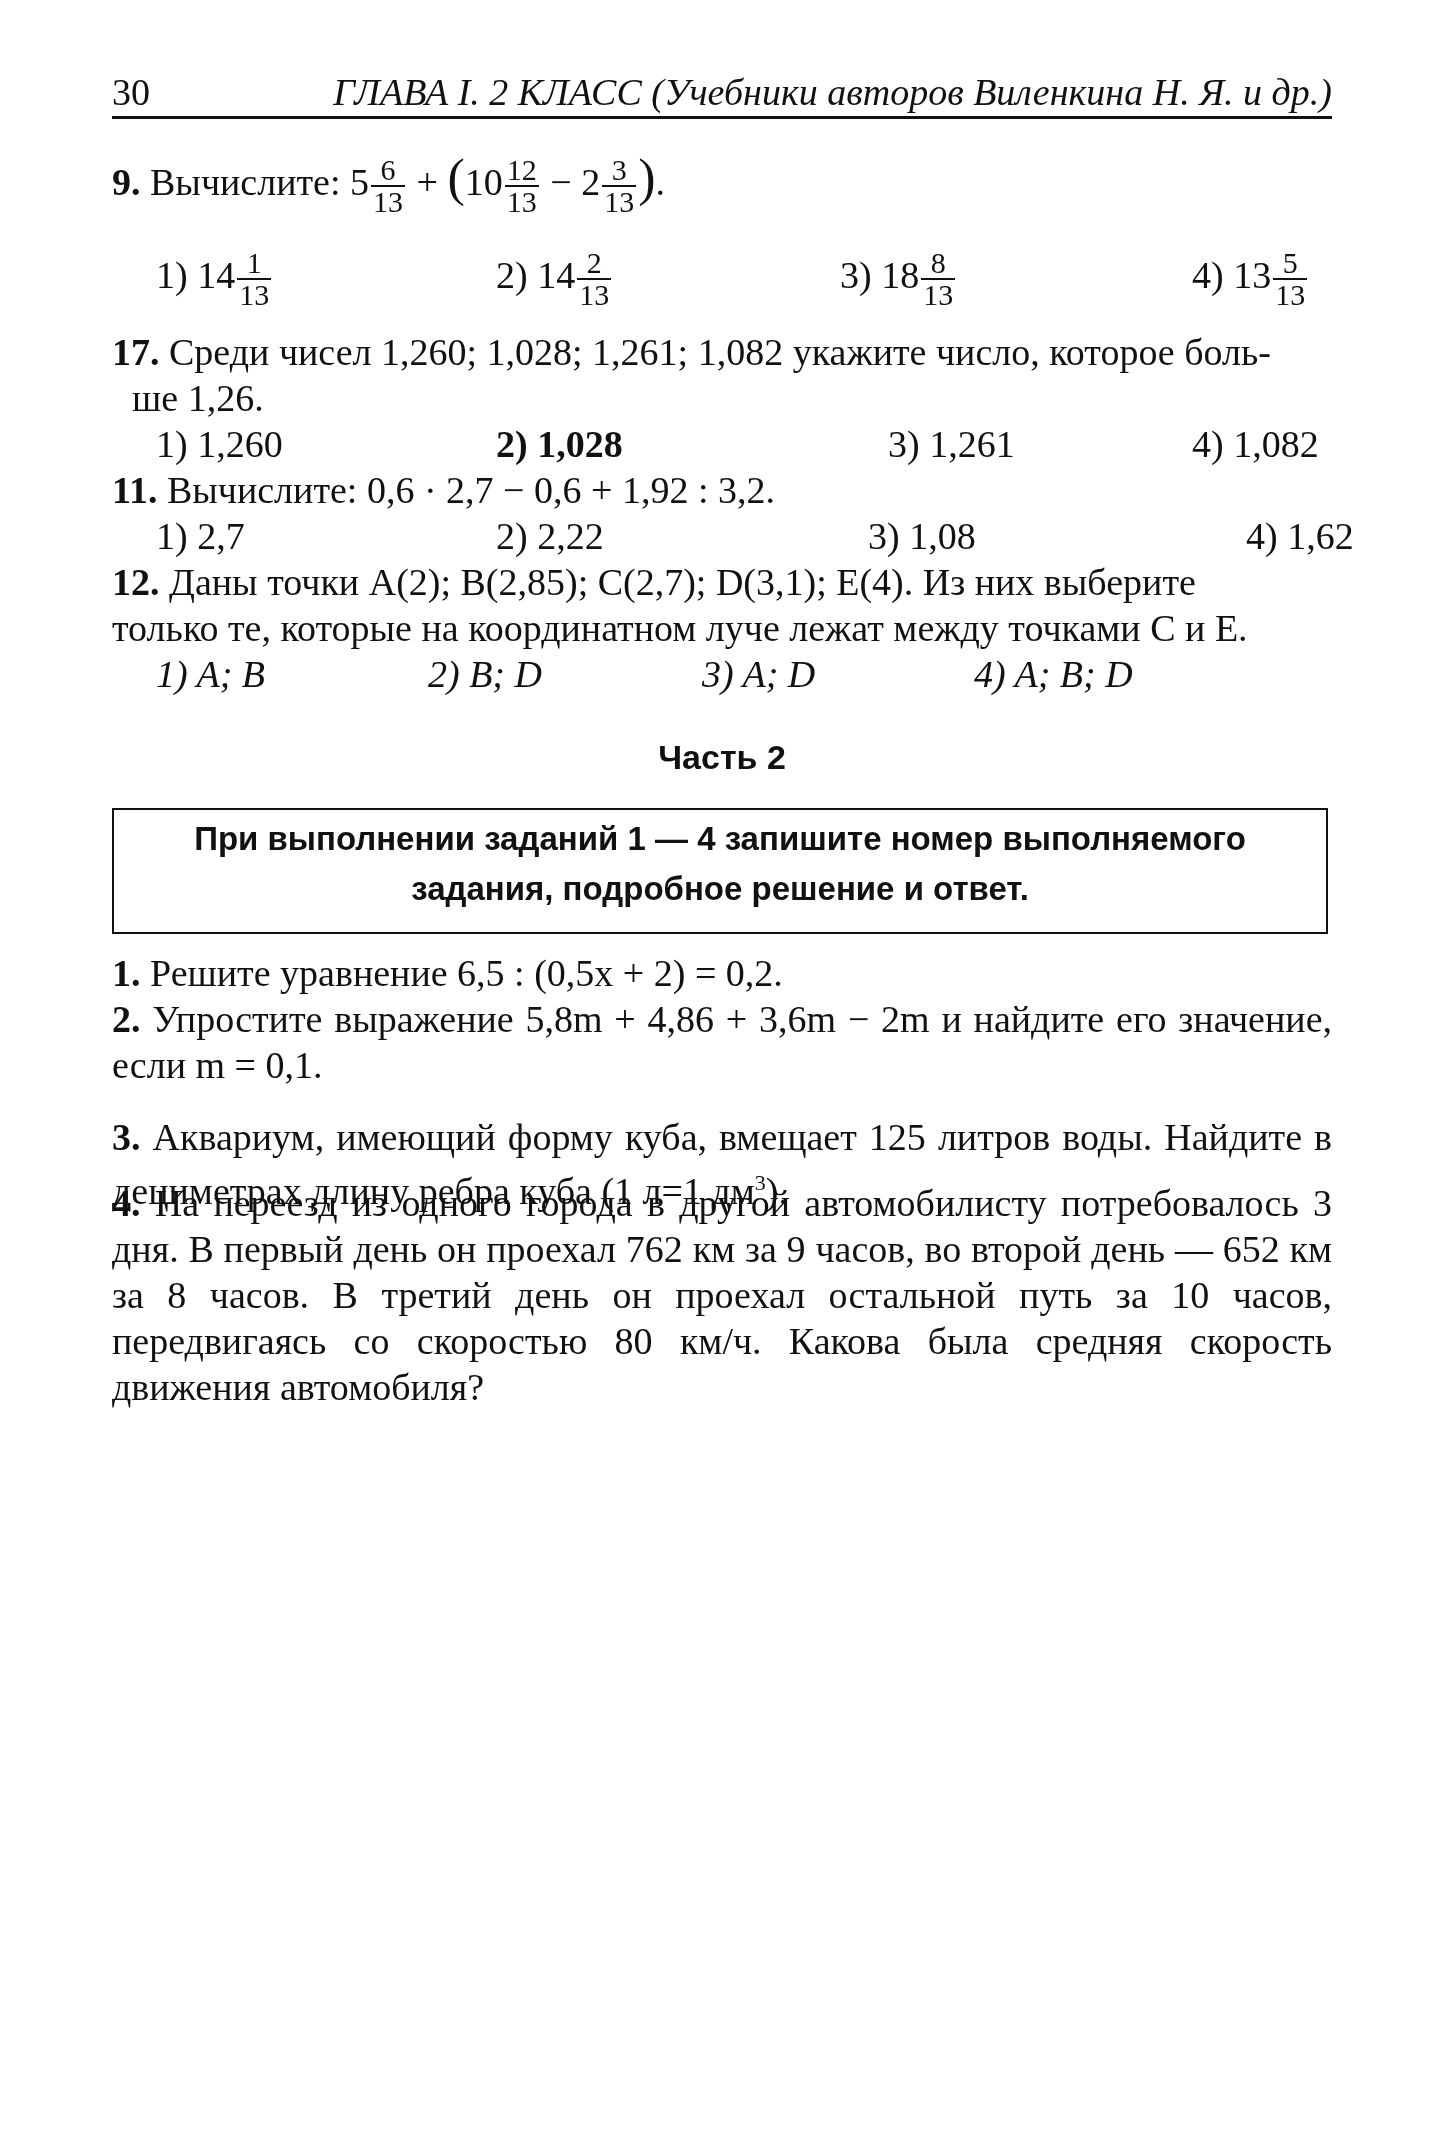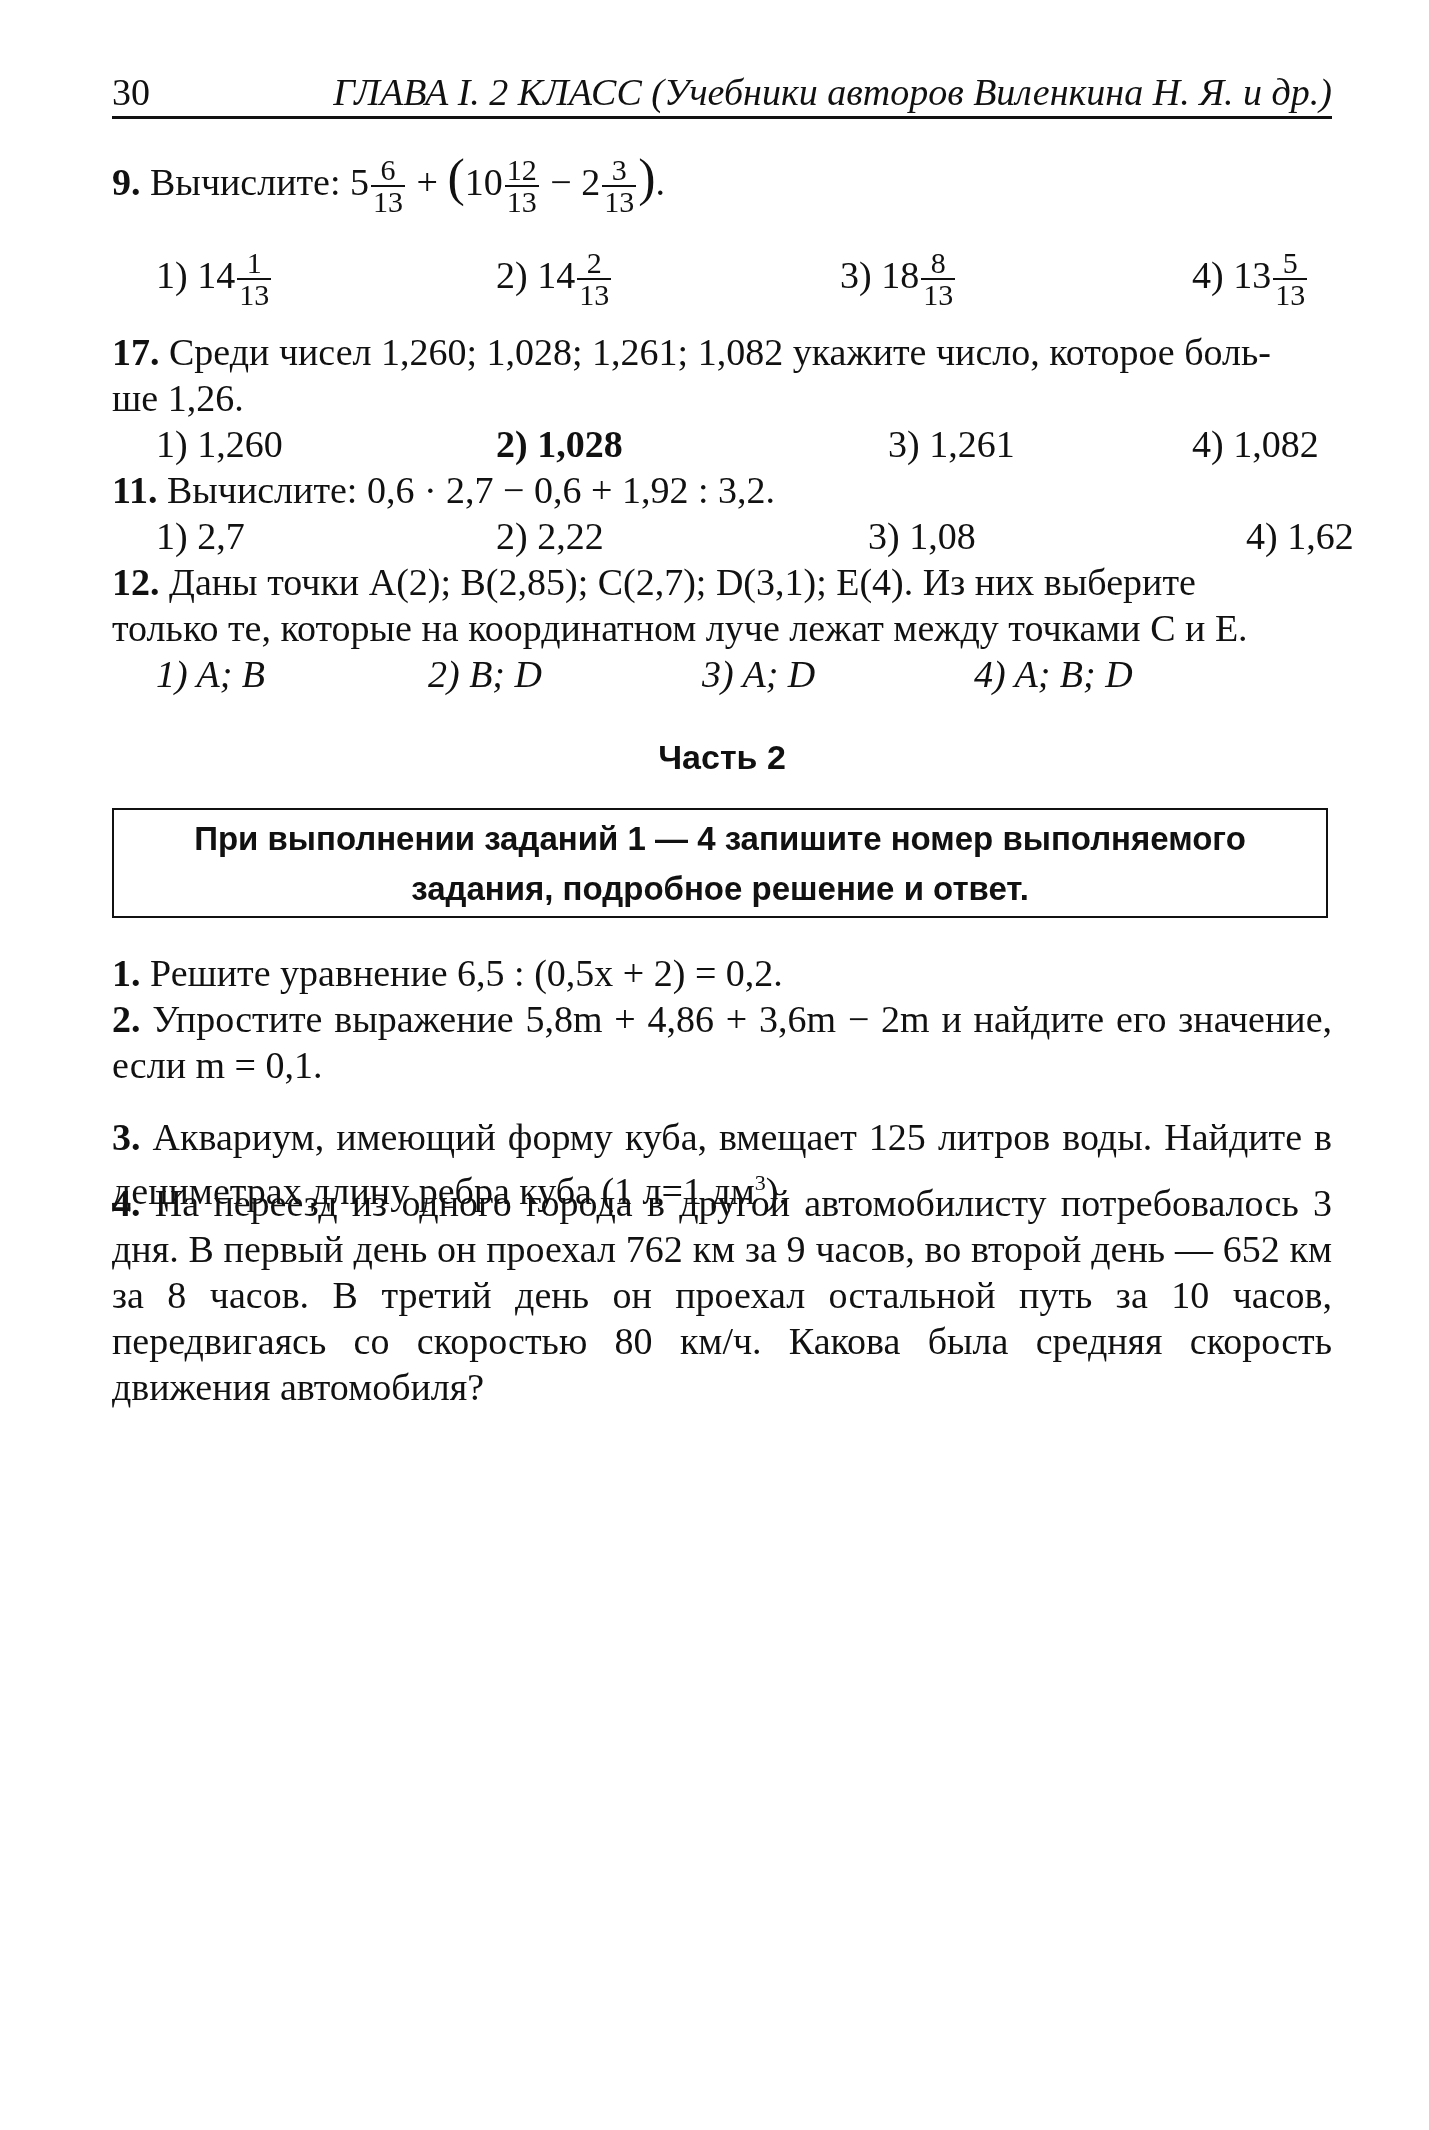--- a/index.html
+++ b/index.html
@@ -11,21 +11,21 @@
   .hdr .title { position:absolute; right:0; top:0; font-style:italic; }
   .rule { position:absolute; top:116px; left:0; width:1220px; height:3px; background:#111; }
   .line { position:absolute; left:0; font-size:38px; white-space:nowrap; }
   .bold { font-weight:bold; }
   .i { font-style:italic; }
   .fr { display:inline-block; vertical-align:middle; text-align:center; font-size:30px; line-height:1; margin:0 2px; }
   .fr span { display:block; padding:0 2px; }
   .fr .n { border-bottom:2px solid #111; }
   .opts { position:absolute; left:44px; width:1176px; font-size:38px; }
   .opt { position:absolute; top:0; white-space:nowrap; }
-  .box { position:absolute; left:0; top:808px; width:1216px; height:110px; border:2px solid #111;
+  .box { position:absolute; left:0; top:808px; width:1216px; height:126px; border:2px solid #111;
          text-align:center; font-family:"Liberation Sans","DejaVu Sans",sans-serif; font-weight:bold;
          font-size:33px; line-height:50px; box-sizing:border-box; padding-top:4px; }
   .center { position:absolute; left:0; width:1220px; text-align:center; font-family:"Liberation Sans","DejaVu Sans",sans-serif; font-weight:bold; font-size:34px; }
   .para { position:absolute; left:0; width:1220px; font-size:38px; line-height:46px; text-align:justify; }
   sup { font-size:22px; }
 </style>
 </head>
 <body>
 
 <div class="page">
@@ -49,21 +49,21 @@
     <span class="opt" style="left:0;"><span>1)</span> <span>14</span><span class="fr"><span class="n">1</span><span>13</span></span></span>
     <span class="opt" style="left:340px;"><span>2)</span> <span>14</span><span class="fr"><span class="n">2</span><span>13</span></span></span>
     <span class="opt" style="left:684px;"><span>3)</span> <span>18</span><span class="fr"><span class="n">8</span><span>13</span></span></span>
     <span class="opt" style="left:1036px;"><span>4)</span> <span>13</span><span class="fr"><span class="n">5</span><span>13</span></span></span>
   </div>
 
   <div class="line" style="top:330px;">
     <span class="bold">17.</span>
     <span>Среди чисел 1,260; 1,028; 1,261; 1,082 укажите число, которое боль-</span>
   </div>
-  <div class="line" style="top:376px;">ше 1,26.</div>
+  <div class="line" style="top:376px;margin-left:20px;">ше 1,26.</div>
   <div class="opts" style="top:422px;">
     <span class="opt" style="left:0;">1) 1,260</span>
     <span class="opt" style="left:340px;font-weight:bold;">2) 1,028</span>
     <span class="opt" style="left:684px;margin-left:48px;">3) 1,261</span>
     <span class="opt" style="left:1036px;">4) 1,082</span>
   </div>
 
   <div class="line" style="top:468px;">
     <span class="bold">11.</span>
     <span>Вычислите: 0,6 · 2,7 − 0,6 + 1,92 : 3,2.</span>

